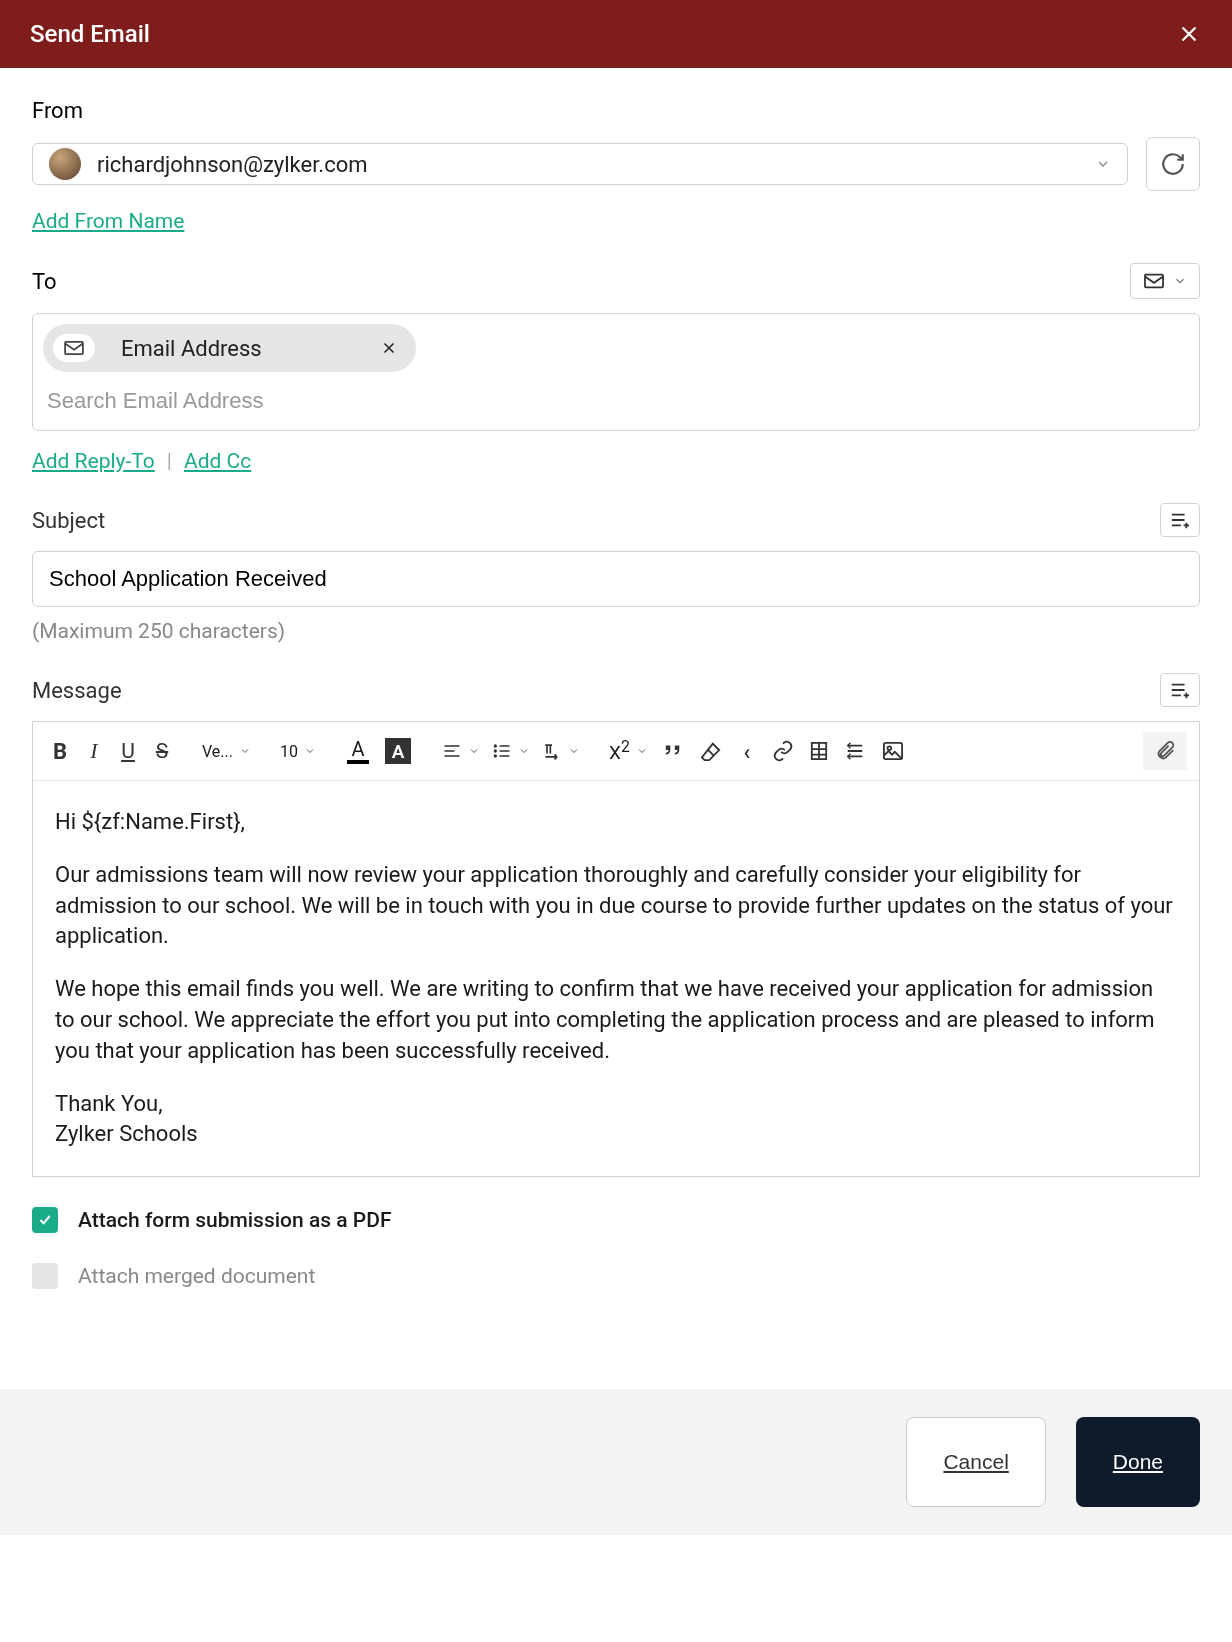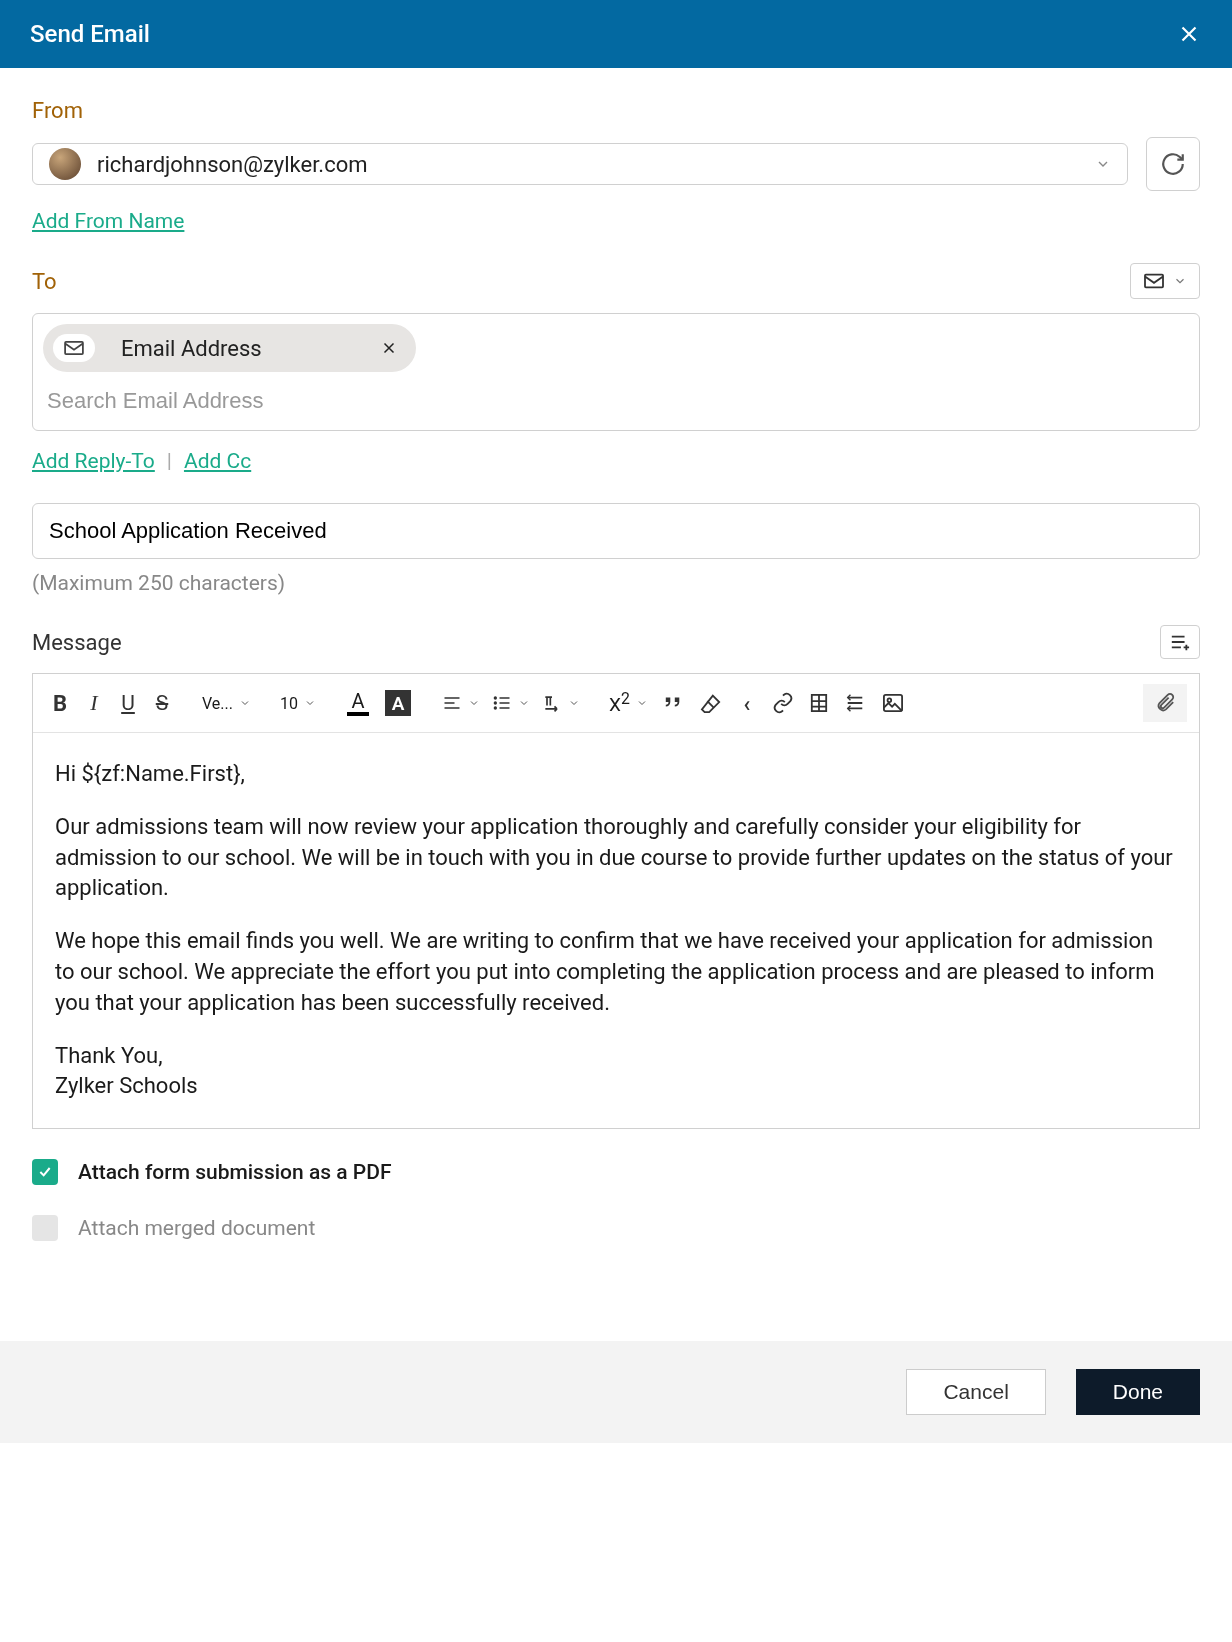--- a/index.html
+++ b/index.html
@@ -1,22 +1,22 @@
 <!DOCTYPE html>
 <html><head>
 <meta charset="utf-8">
 <style>
 * { box-sizing: border-box; margin: 0; padding: 0; }
 body { font-family: -apple-system, BlinkMacSystemFont, "Segoe UI", Roboto, Helvetica, Arial, sans-serif; background: #fff; color: #1a1a1a; width: 1232px; }
-.header { background: #0369a1; color: #fff; display: flex; align-items: center; justify-content: space-between; padding: 20px 30px; }
+.header { background: #7f1d1d; color: #fff; display: flex; align-items: center; justify-content: space-between; padding: 20px 30px; }
 .header-title { font-size: 24px; font-weight: 500; }
 .close-btn { cursor: pointer; color: #fff; }
 .content { padding: 30px 32px 0 32px; }
 .field-block { margin-bottom: 30px; }
-.label-red { color: #a16207; font-size: 22px; margin-bottom: 14px; display: block; }
+.label-red { color: #000000; font-size: 22px; margin-bottom: 14px; display: block; }
 .label-plain { color: #333; font-size: 22px; margin-bottom: 14px; display: block; }
 .row { display: flex; align-items: center; gap: 18px; }
 .from-select { flex: 1; border: 1px solid #d0d0d0; border-radius: 6px; display: flex; align-items: center; padding: 10px 16px; height: 42px; }
 .avatar { width: 32px; height: 32px; border-radius: 50%; background: radial-gradient(circle at 35% 30%, #c8a57a, #5a3f2b); margin-right: 16px; }
 .from-email { flex: 1; font-size: 22px; color: #212121; }
 .chevron { color: #888; }
 .refresh-btn { width: 54px; height: 54px; border: 1px solid #d0d0d0; border-radius: 6px; display: flex; align-items: center; justify-content: center; cursor: pointer; }
 .link-row { display: flex; justify-content: flex-start; gap: 12px; margin-top: 18px; align-items: center; font-size: 21px; }
 .link { color: #1aab8a; text-decoration: underline; cursor: pointer; }
 .link-sep { color: #aaa; }
@@ -48,21 +48,21 @@
 .editor-body { padding: 26px 22px; font-size: 22px; line-height: 1.4; min-height: 320px; }
 .editor-body p { margin-bottom: 22px; }
 .checkbox-row { display: flex; align-items: center; gap: 20px; margin-top: 36px; }
 .checkbox { width: 26px; height: 26px; border-radius: 4px; display: flex; align-items: center; justify-content: center; }
 .checkbox.unchecked { background: #e5e5e5; }
 .checkbox.checked { background: #1aab8a; color: #fff; }
 .checkbox-label { font-size: 21px; }
 .checkbox-row.disabled .checkbox-label { color: #888; }
 .checkbox-row.enabled .checkbox-label { color: #1a1a1a; font-weight: 500; }
 .footer { background: #f3f3f3; display: flex; justify-content: flex-end; gap: 30px; padding: 28px 32px; margin-top: 100px; }
-.btn { padding: 10px 36px; font-size: 21px; border-radius: 0; cursor: pointer; border: 1px solid transparent; }
+.btn { padding: 32px 36px; font-size: 21px; border-radius: 8px; cursor: pointer; border: 1px solid transparent; text-decoration: underline; }
 .btn-cancel { background: #fff; border: 1px solid #ccc; color: #333; }
 .btn-done { background: #0d1b2a; color: #fff; }
 svg { display: block; }
 </style>
 </head>
 <body>
 
 <div class="header">
   <div class="header-title">Send Email</div>
   <div class="close-btn">
@@ -129,20 +129,29 @@
       <input class="search-input" placeholder="Search Email Address" style="">
     </div>
     <div class="link-row">
       <span class="link">Add Reply-To</span>
       <span class="link-sep">|</span>
       <span class="link">Add Cc</span>
     </div>
   </div>
 
   <div class="field-block">
+    <div class="subject-header-row">
+      <span class="label-plain" style="margin-bottom:0">Subject</span>
+      <div class="merge-btn">
+        <svg width="22" height="20" viewBox="0 0 24 22" fill="none" stroke="#333" stroke-width="2">
+            <path d="M3 5h14M3 11h14M3 17h10"></path>
+            <path d="M19 14v6M16 17h6"></path>
+          </svg>
+      </div>
+    </div>
     <input class="subject-input" value="School Application Received" style="">
     <div class="help-text">(Maximum 250 characters)</div>
   </div>
 
   <div class="field-block">
     <div class="subject-header-row">
       <span class="label-plain" style="margin-bottom:0">Message</span>
       <div class="merge-btn">
         <svg width="22" height="20" viewBox="0 0 24 22" fill="none" stroke="#333" stroke-width="2">
             <path d="M3 5h14M3 11h14M3 17h10"></path>

